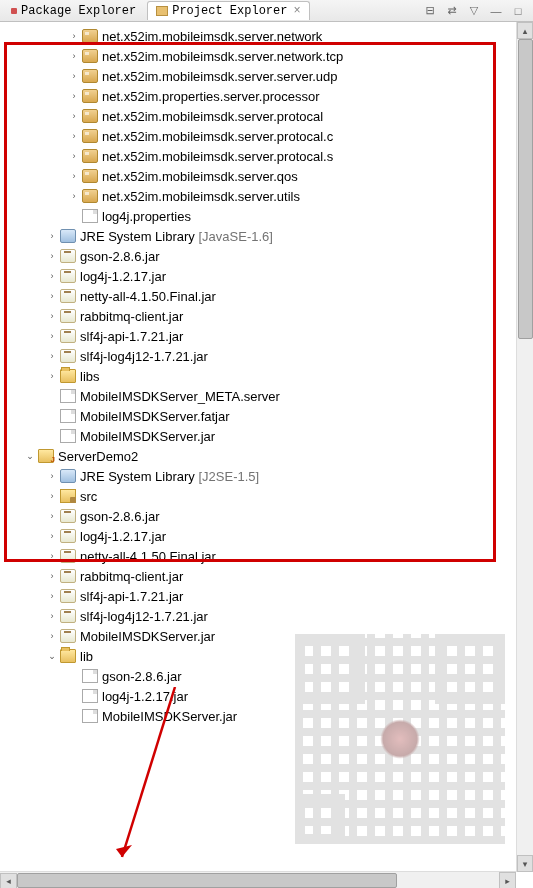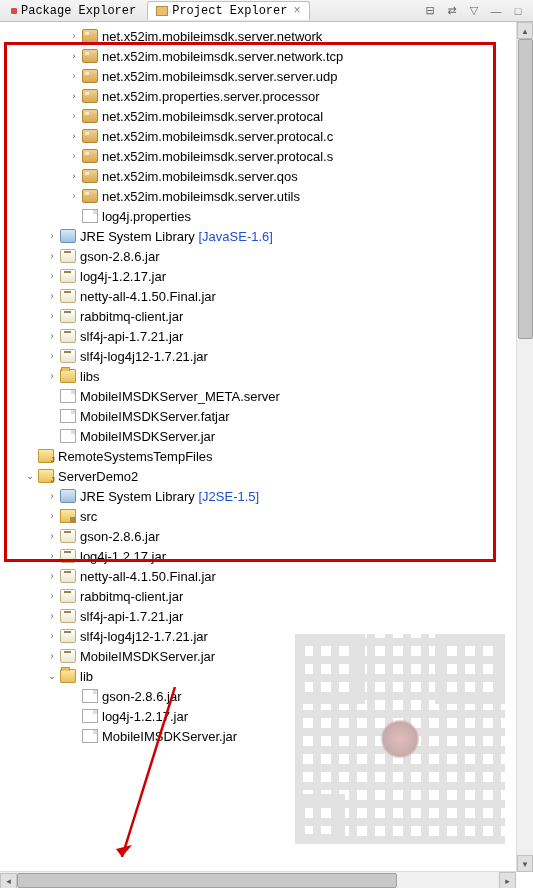--- a/index.html
+++ b/index.html
@@ -25,21 +25,21 @@
 .ico-lib { background: linear-gradient(#d8e8f8,#a0c0e0); border: 1px solid #7090b0; border-radius: 2px; }
 .ico-jar { background: linear-gradient(#fff,#e8e8d0); border: 1px solid #c0b080; border-radius: 2px; }
 .ico-jar::after { content:""; position:absolute; left:3px; top:1px; width:7px; height:2px; background:#a08050; }
 .ico-folder { background: linear-gradient(#ffe8a0,#e8c060); border: 1px solid #c09830; border-radius: 1px; }
 .ico-folder::before { content:""; position:absolute; left:0; top:-3px; width:7px; height:3px; background:#e8c060; border:1px solid #c09830; border-bottom:none; }
 .ico-proj { background: linear-gradient(#ffe8a0,#e8c060); border: 1px solid #c09830; border-radius: 1px; }
 .ico-proj::after { content:"J"; position:absolute; right:-2px; bottom:-2px; font-size:8px; color:#c05000; font-weight:bold; }
 .ico-src { background: linear-gradient(#ffe8a0,#e8c060); border: 1px solid #c09830; }
 .ico-src::after { content:""; position:absolute; right:-1px; bottom:-1px; width:6px; height:6px; background:#b08840; border-radius:1px; }
 .label { color: #000; }
-.label .deco { color: #1d4ed8; }
+.label .deco { color: #737373; }
 .scrollbar-v { position: absolute; right: 0; top: 22px; width: 17px; height: 850px; background: #f0f0f0; border-left: 1px solid #ddd; }
 .scrollbar-v .btn { height: 17px; background: #e0e0e0; border: 1px solid #c0c0c0; display:flex; align-items:center; justify-content:center; font-size:9px; color:#555; }
 .scrollbar-v .thumb { position:absolute; top:17px; width:15px; left:1px; height:300px; background:#c8c8c8; border:1px solid #a0a0a0; border-radius:2px; }
 .scrollbar-h { position: absolute; left: 0; bottom: 0; width: 516px; height: 17px; background: #f0f0f0; border-top: 1px solid #ddd; }
 .scrollbar-h .btn { width: 17px; height: 17px; background: #e0e0e0; border: 1px solid #c0c0c0; display:inline-flex; align-items:center; justify-content:center; font-size:9px; color:#555; }
 .scrollbar-h .thumb { position:absolute; left:17px; top:1px; height:15px; width:380px; background:#c8c8c8; border:1px solid #a0a0a0; border-radius:2px; }
 .qr { position: absolute; right: 28px; bottom: 28px; width: 210px; height: 210px; background:
   repeating-linear-gradient(0deg,#ccc 0 8px,transparent 8px 18px),
   repeating-linear-gradient(90deg,#ccc 0 8px,transparent 8px 18px);
   opacity: .55; pointer-events: none; }
@@ -206,26 +206,20 @@
       <span class="label">MobileIMSDKServer.fatjar</span>
     </div>
     <div class="row">
       <span class="indent" style="width: 44px;"></span>
       <span class="expander none"></span>
       <span class="ico ico-file"></span>
       <span class="label">MobileIMSDKServer.jar</span>
     </div>
     <div class="row">
       <span class="indent" style="width: 22px;"></span>
-      <span class="expander none"></span>
-      <span class="ico ico-proj"></span>
-      <span class="label">RemoteSystemsTempFiles</span>
-    </div>
-    <div class="row">
-      <span class="indent" style="width: 22px;"></span>
       <span class="expander">⌄</span>
       <span class="ico ico-proj"></span>
       <span class="label">ServerDemo2</span>
     </div>
     <div class="row">
       <span class="indent" style="width: 44px;"></span>
       <span class="expander">›</span>
       <span class="ico ico-lib"></span>
       <span class="label">JRE System Library<span class="deco"> [J2SE-1.5]</span></span>
     </div>

